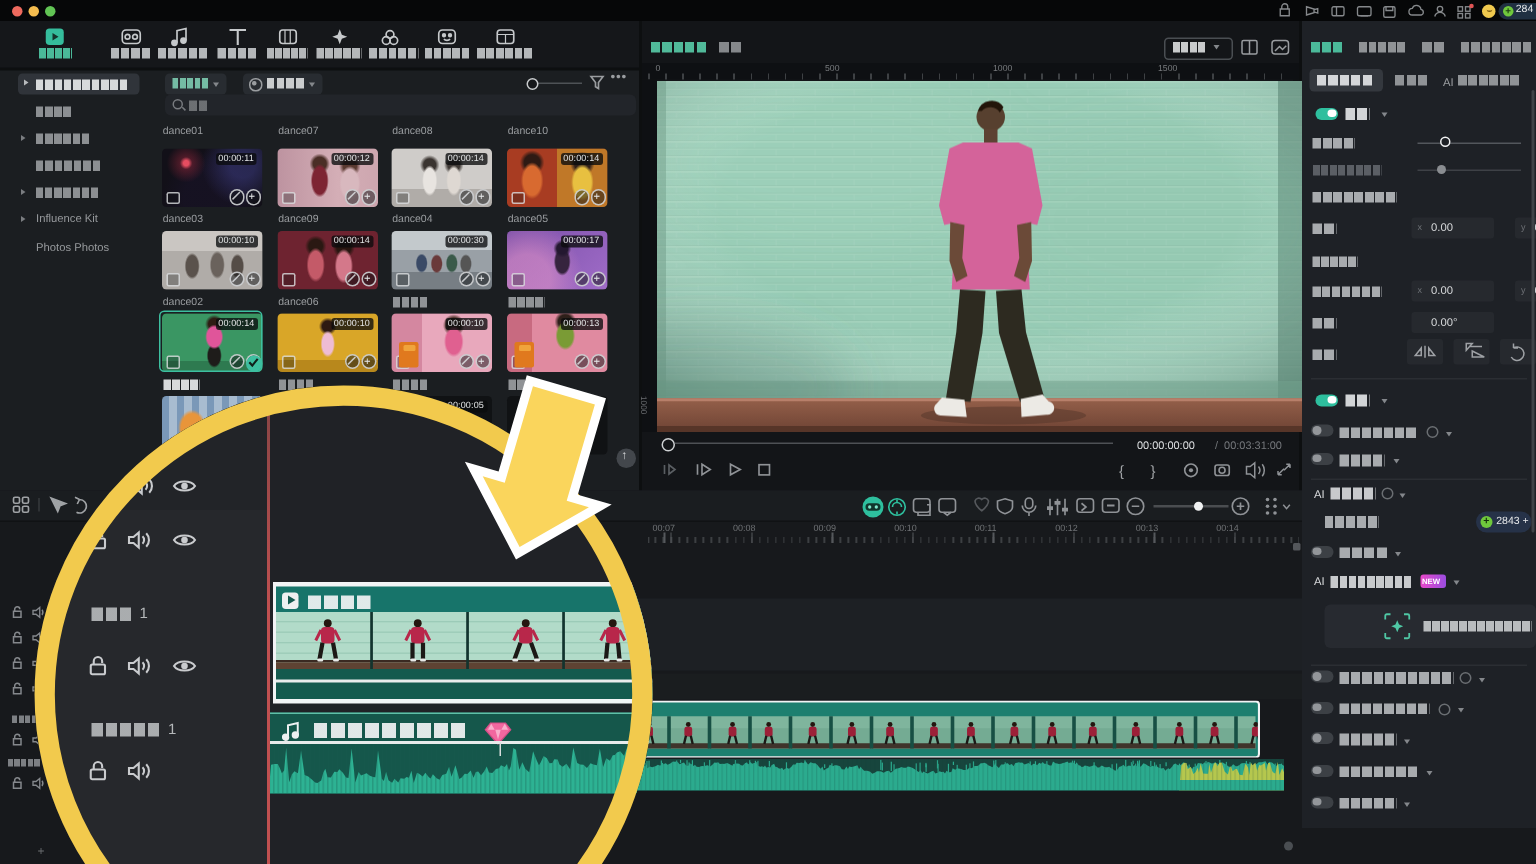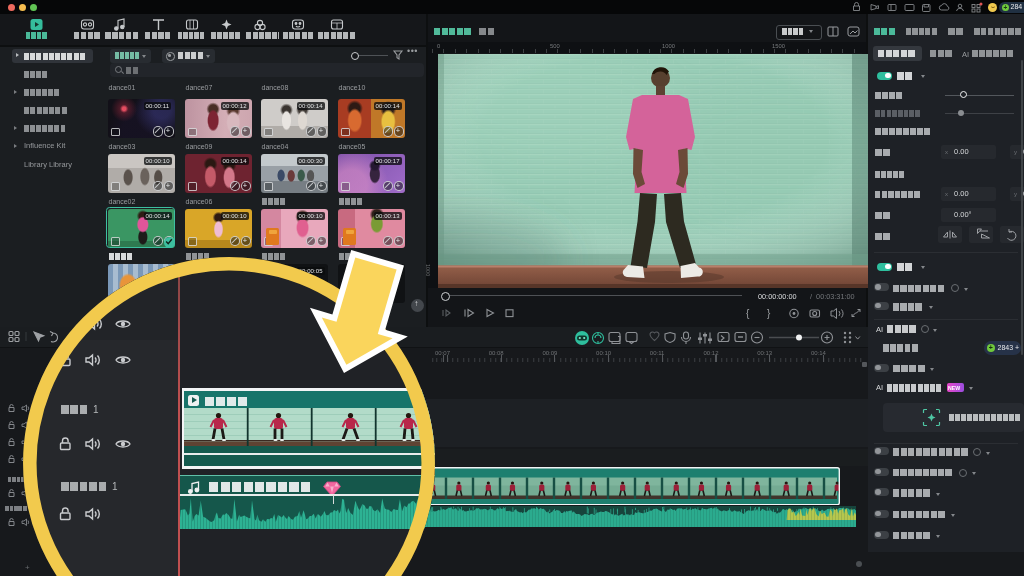--- a/index.html
+++ b/index.html
@@ -93,21 +93,21 @@
 <div class="a" style="left:16px;top:53px;width:0;height:0;border-top:2.8px solid transparent;border-bottom:2.8px solid transparent;border-left:3.6px solid #b8bbbe;"></div>
 <div class="jp" style="left:24px;top:52.7px;width:62px;height:7px;color:#e6e8e9;--cw:5px;--cp:6.2px;"></div>
 <div class="jp" style="left:24px;top:71px;width:24px;height:7px;color:#96999c;--cw:4.9px;--cp:6.1px;"></div>
 <div class="a" style="left:14px;top:90px;width:0;height:0;border-top:2.8px solid transparent;border-bottom:2.8px solid transparent;border-left:3.6px solid #7a7d80;"></div>
 <div class="jp" style="left:24px;top:88.5px;width:36px;height:7px;color:#96999c;--cw:4.9px;--cp:6.1px;"></div>
 <div class="jp" style="left:24px;top:106.5px;width:44px;height:7px;color:#96999c;--cw:4.9px;--cp:6.3px;"></div>
 <div class="a" style="left:14px;top:126px;width:0;height:0;border-top:2.8px solid transparent;border-bottom:2.8px solid transparent;border-left:3.6px solid #7a7d80;"></div>
 <div class="jp" style="left:24px;top:124.5px;width:42px;height:7px;color:#96999c;--cw:4.9px;--cp:6.1px;"></div>
 <div class="a" style="left:14px;top:144px;width:0;height:0;border-top:2.8px solid transparent;border-bottom:2.8px solid transparent;border-left:3.6px solid #7a7d80;"></div>
 <div class="tx" style="left:24px;top:141px;font-size:7.5px;color:#96999c;">Influence Kit</div>
-<div class="tx" style="left:24px;top:159.5px;font-size:7.5px;color:#96999c;">Library Library</div>
+<div class="tx" style="left:24px;top:159.5px;font-size:7.5px;color:#96999c;">Photos Photos</div>
 
 <div class="a" style="left:110px;top:48.5px;width:41px;height:14px;background:#282c31;border-radius:3px;"></div>
 <div class="jp" style="left:114.5px;top:52.3px;width:24px;height:7px;color:#7bc8ae;--cw:3.9px;--cp:4.9px;"></div>
 <div class="dar" style="left:142px;top:54.5px;"></div>
 <div class="a" style="left:161.7px;top:48.5px;width:53px;height:14px;background:#282c31;border-radius:3px;"></div>
 <div class="a" style="left:166px;top:52px;width:6.5px;height:6.5px;border:1px solid #9a9da0;border-radius:50%;"></div>
 <div class="a" style="left:168.2px;top:54.2px;width:2.6px;height:2.6px;background:#9a9da0;border-radius:50%;"></div>
 <div class="jp" style="left:177.5px;top:52.3px;width:26px;height:7px;color:#d8dadb;--cw:5px;--cp:6.5px;"></div>
 <div class="dar" style="left:206px;top:54.5px;"></div>
 <div class="a" style="left:352px;top:54.5px;width:36px;height:1.5px;background:#4e5256;"></div>

